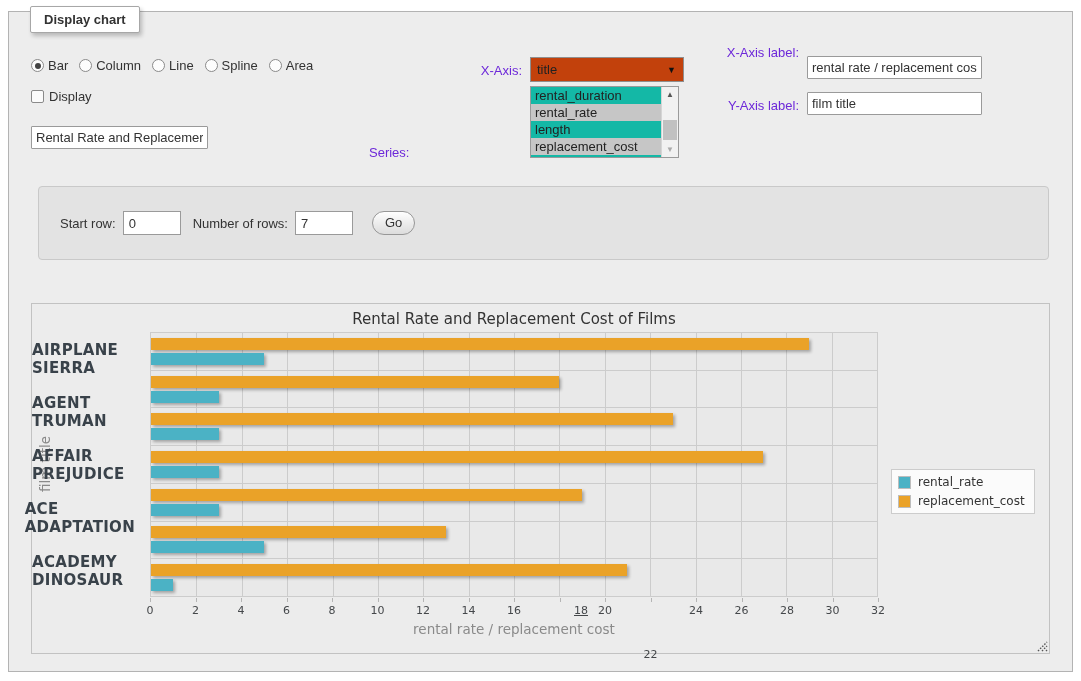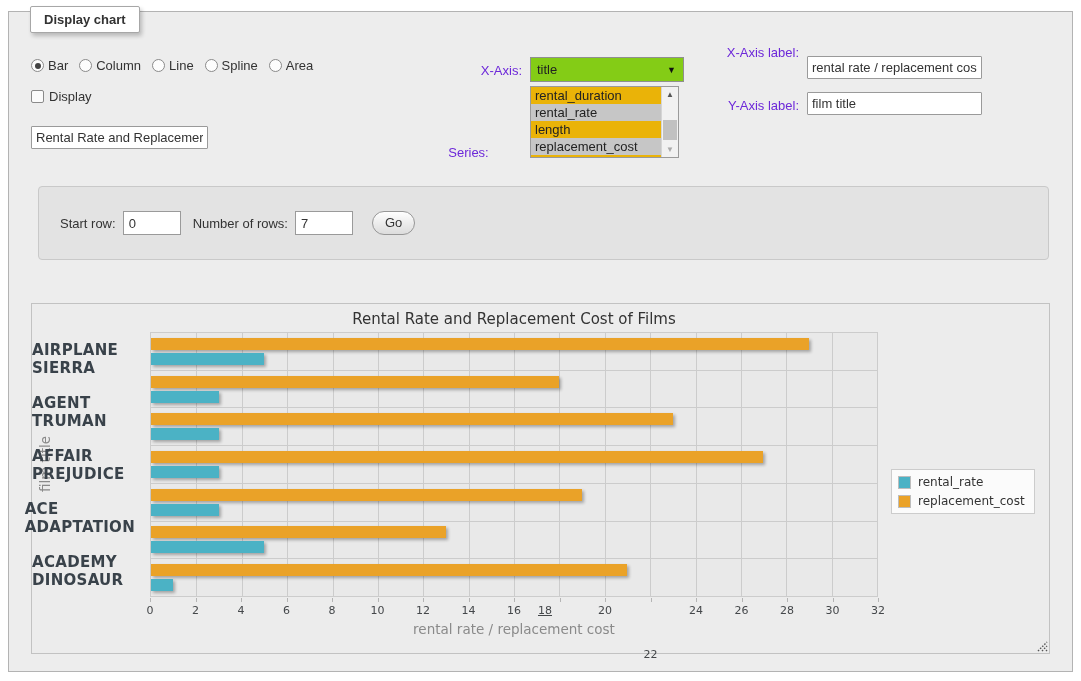--- a/index.html
+++ b/index.html
@@ -22,27 +22,27 @@
     display:inline-flex; align-items:center; justify-content:center; }
   .radio-dot.checked::after { content:""; width:6px; height:6px; border-radius:50%; background:#444; }
   .check-row { position:absolute; left:22px; top:77px; display:flex; align-items:center; gap:5px; font-size:13px; color:#333; }
   .checkbox { width:13px; height:13px; border:1px solid #8a8a8a; background:#fbfbfb; border-radius:2px; }
 
   
   .tinput { position:absolute; height:23px; border:1px solid #9a9a9a; background:#fff;
     font-family:"Liberation Sans",sans-serif; font-size:13px; color:#333; padding:0 4px; border-radius:1px; }
 
   
-  .sel { position:absolute; left:521px; top:45px; width:154px; height:25px; background:#84cc16;
+  .sel { position:absolute; left:521px; top:45px; width:154px; height:25px; background:#c2410c;
     border:1px solid #8f8f8f; display:flex; align-items:center; justify-content:space-between;
     padding:0 7px 0 6px; font-size:13px; color:#222; }
   .sel-arrow { font-size:9px; color:#111; }
 
   
-  .mlist { position:absolute; left:521px; top:74px; width:149px; height:72px; background:#eab308;
+  .mlist { position:absolute; left:521px; top:74px; width:149px; height:72px; background:#14b8a6;
     border:1px solid #9a9a9a; display:flex; }
   .mlist-opts { flex:1; overflow:hidden; }
   .mlist-opt { font-size:13px; color:#222; line-height:17px; height:17px; padding-left:4px; white-space:nowrap; }
   .mlist-opt.selected { background:#c6c6c6; }
   .sbar { width:17px; background:#f1f1f1; border-left:1px solid #d5d5d5; display:flex; flex-direction:column; }
   .sbar-btn { height:15px; display:flex; align-items:center; justify-content:center; font-size:8px; color:#555; background:#f1f1f1; }
   .sbar-btn.down { margin-top:auto; color:#aaa; }
   .sbar-track { flex:1; position:relative; }
   .sbar-thumb { position:absolute; left:1px; right:1px; top:46%; height:20px; background:#c1c1c1; }
 
@@ -121,21 +121,21 @@
   </div>
 
   <input class="tinput" style="left: 22px; top: 114px; width: 177px;" value="Rental Rate and Replacemer">
 
   <div class="ctl-label" style="left:380px; top:51px; width:133px; text-align:right;">X-Axis:</div>
   <div class="sel">
     <span>title</span>
     <span class="sel-arrow">▼</span>
   </div>
 
-  <div class="ctl-label" style="left:393px; top:133px; width:133px; text-align:center;">Series:</div>
+  <div class="ctl-label" style="left:360px; top:133px; width:133px; text-align:left;">Series:</div>
   <div class="mlist">
     <div class="mlist-opts">
         <div class="mlist-opt">rental_duration</div>
         <div class="mlist-opt selected">rental_rate</div>
         <div class="mlist-opt">length</div>
         <div class="mlist-opt selected">replacement_cost</div>
       </div>
     <div class="sbar">
       <div class="sbar-btn">▲</div>
       <div class="sbar-track">
@@ -233,21 +233,21 @@
         <span class="xtick-label" style="left: 300px;">8</span>
         <div class="tickmark" style="left: 345.5px;"></div>
         <span class="xtick-label" style="left: 345.5px;">10</span>
         <div class="tickmark" style="left: 391px;"></div>
         <span class="xtick-label" style="left: 391px;">12</span>
         <div class="tickmark" style="left: 436.5px;"></div>
         <span class="xtick-label" style="left: 436.5px;">14</span>
         <div class="tickmark" style="left: 482px;"></div>
         <span class="xtick-label" style="left: 482px;">16</span>
         <div class="tickmark" style="left: 527.5px;"></div>
-        <span class="xtick-label" style="left: 513px; text-decoration: underline;">18</span>
+        <span class="xtick-label" style="left: 549px; text-decoration: underline;">18</span>
         <div class="tickmark" style="left: 573px;"></div>
         <span class="xtick-label" style="left: 573px;">20</span>
         <div class="tickmark" style="left: 618.5px;"></div>
         <span class="xtick-label" style="left: 618.5px; margin-top: 44px;">22</span>
         <div class="tickmark" style="left: 664px;"></div>
         <span class="xtick-label" style="left: 664px;">24</span>
         <div class="tickmark" style="left: 709.5px;"></div>
         <span class="xtick-label" style="left: 709.5px; text-align: right;">26</span>
         <div class="tickmark" style="left: 755px;"></div>
         <span class="xtick-label" style="left: 755px;">28</span>

